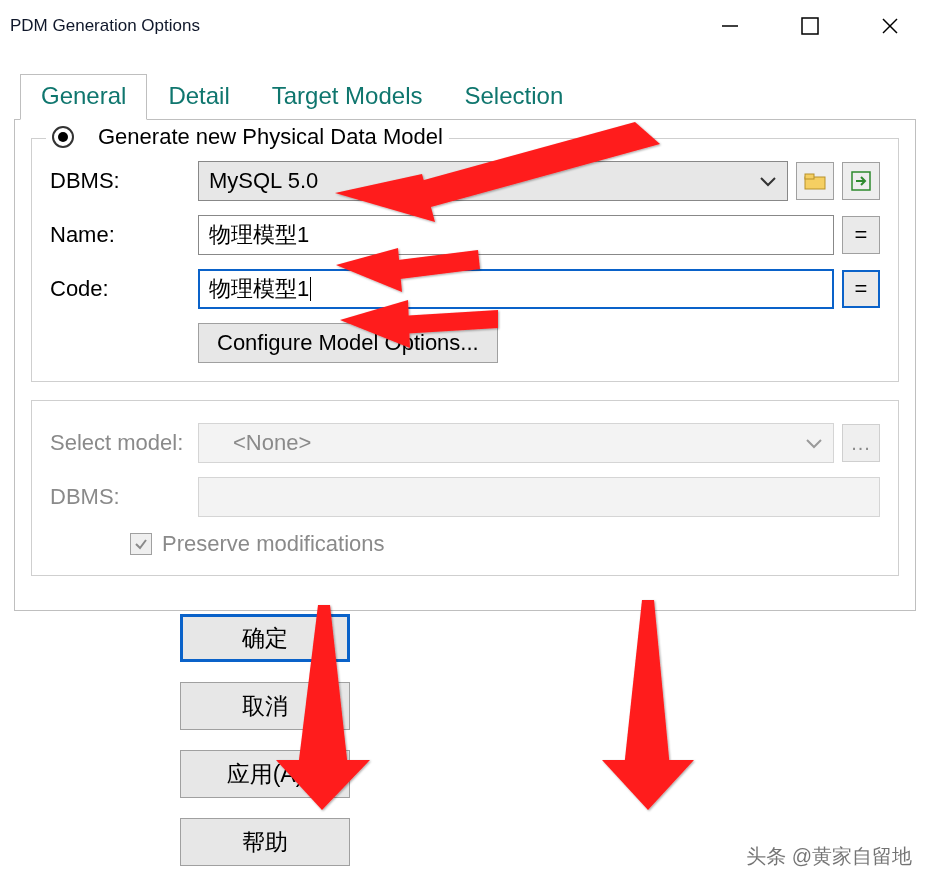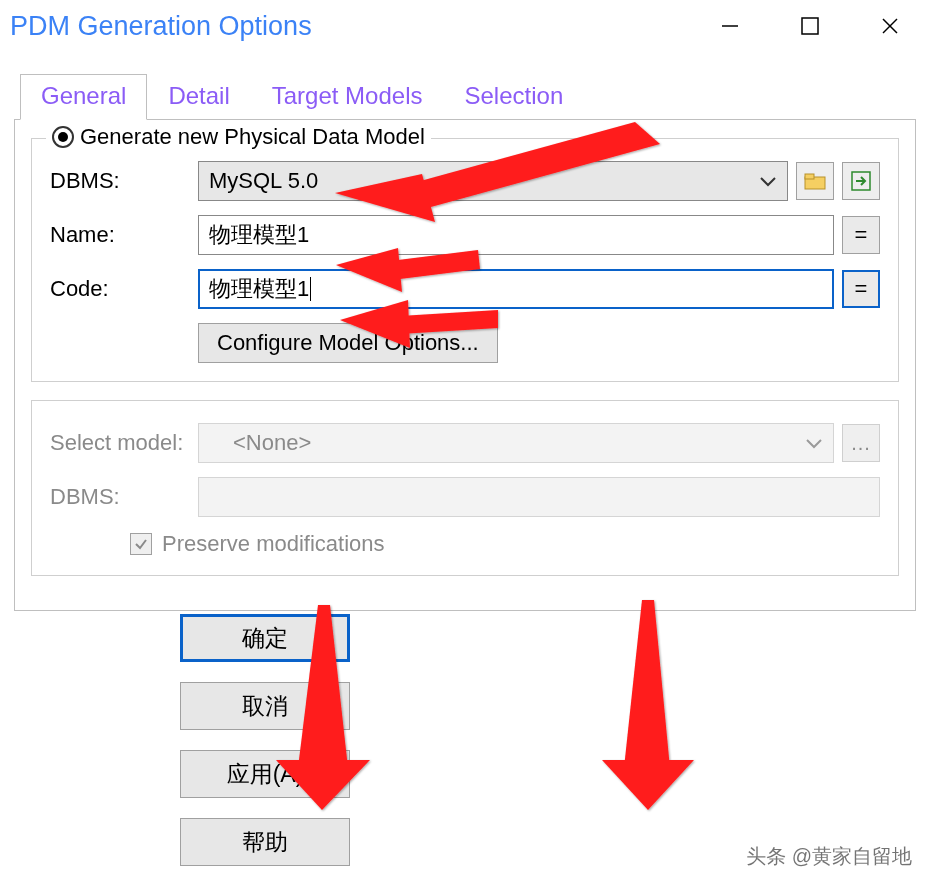--- a/index.html
+++ b/index.html
@@ -18,22 +18,22 @@
 
   
   .titlebar {
     display: flex;
     align-items: center;
     justify-content: space-between;
     height: 52px;
     padding-left: 10px;
   }
   .titlebar .title {
-    font-size: 27px;
-    color: #3b82f6;
+    font-size: 17px;
+    color: #0f172a;
   }
   .winbtns { display: flex; }
   .winbtn {
     width: 80px;
     height: 52px;
     display: flex;
     align-items: center;
     justify-content: center;
     font-size: 22px;
     color: #000;
@@ -44,21 +44,21 @@
   .tabstrip {
     display: flex;
     align-items: flex-end;
     margin: 22px 0 0 20px;
     position: relative;
     z-index: 2;
   }
   .tab {
     padding: 7px 20px 9px 20px;
     font-size: 24px;
-    color: #8b5cf6;
+    color: #0f766e;
     border: 1px solid transparent;
     border-bottom: none;
     position: relative;
   }
   .tab.active {
     border: 1px solid #bfbfbf;
     border-bottom: 1px solid #fff;
     background: #fff;
     margin-bottom: -1px;
   }
@@ -80,21 +80,21 @@
   }
   .group .legend {
     position: absolute;
     top: -15px;
     left: 14px;
     background: #fff;
     padding: 0 6px;
     display: flex;
     align-items: center;
     font-size: 22px;
-    gap: 6px;
+    gap: 24px;
   }
   .radio {
     width: 22px; height: 22px;
     border: 2px solid #333;
     border-radius: 50%;
     display: inline-flex;
     align-items: center;
     justify-content: center;
     background: #fff;
   }

